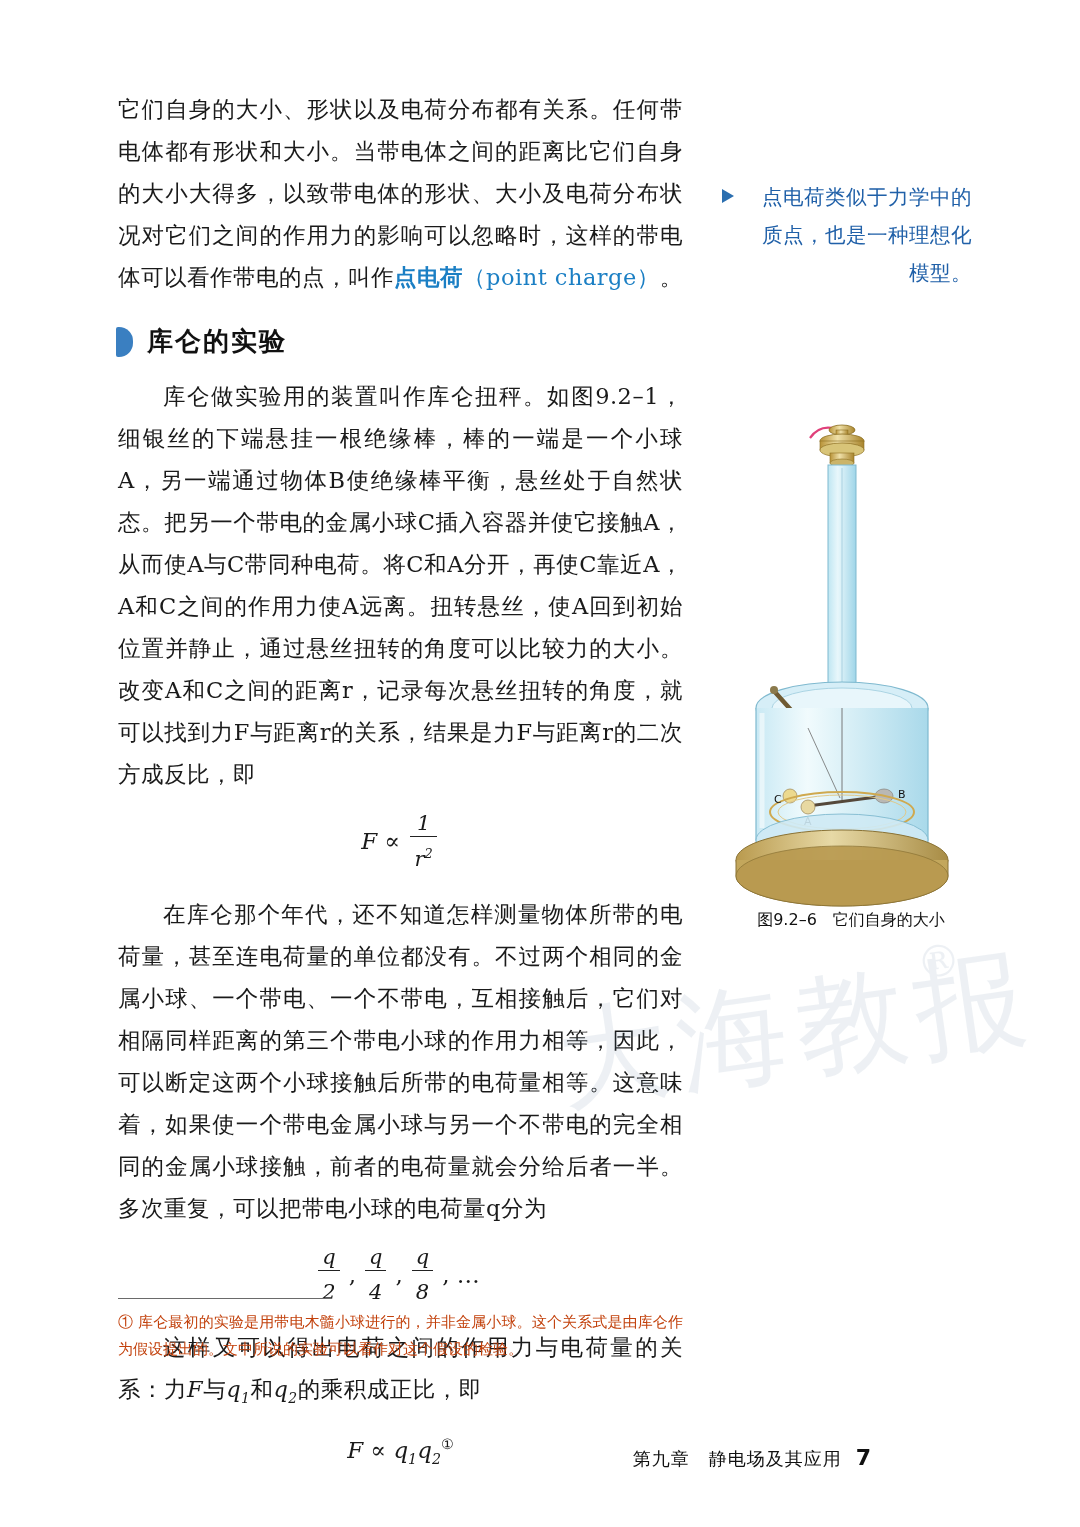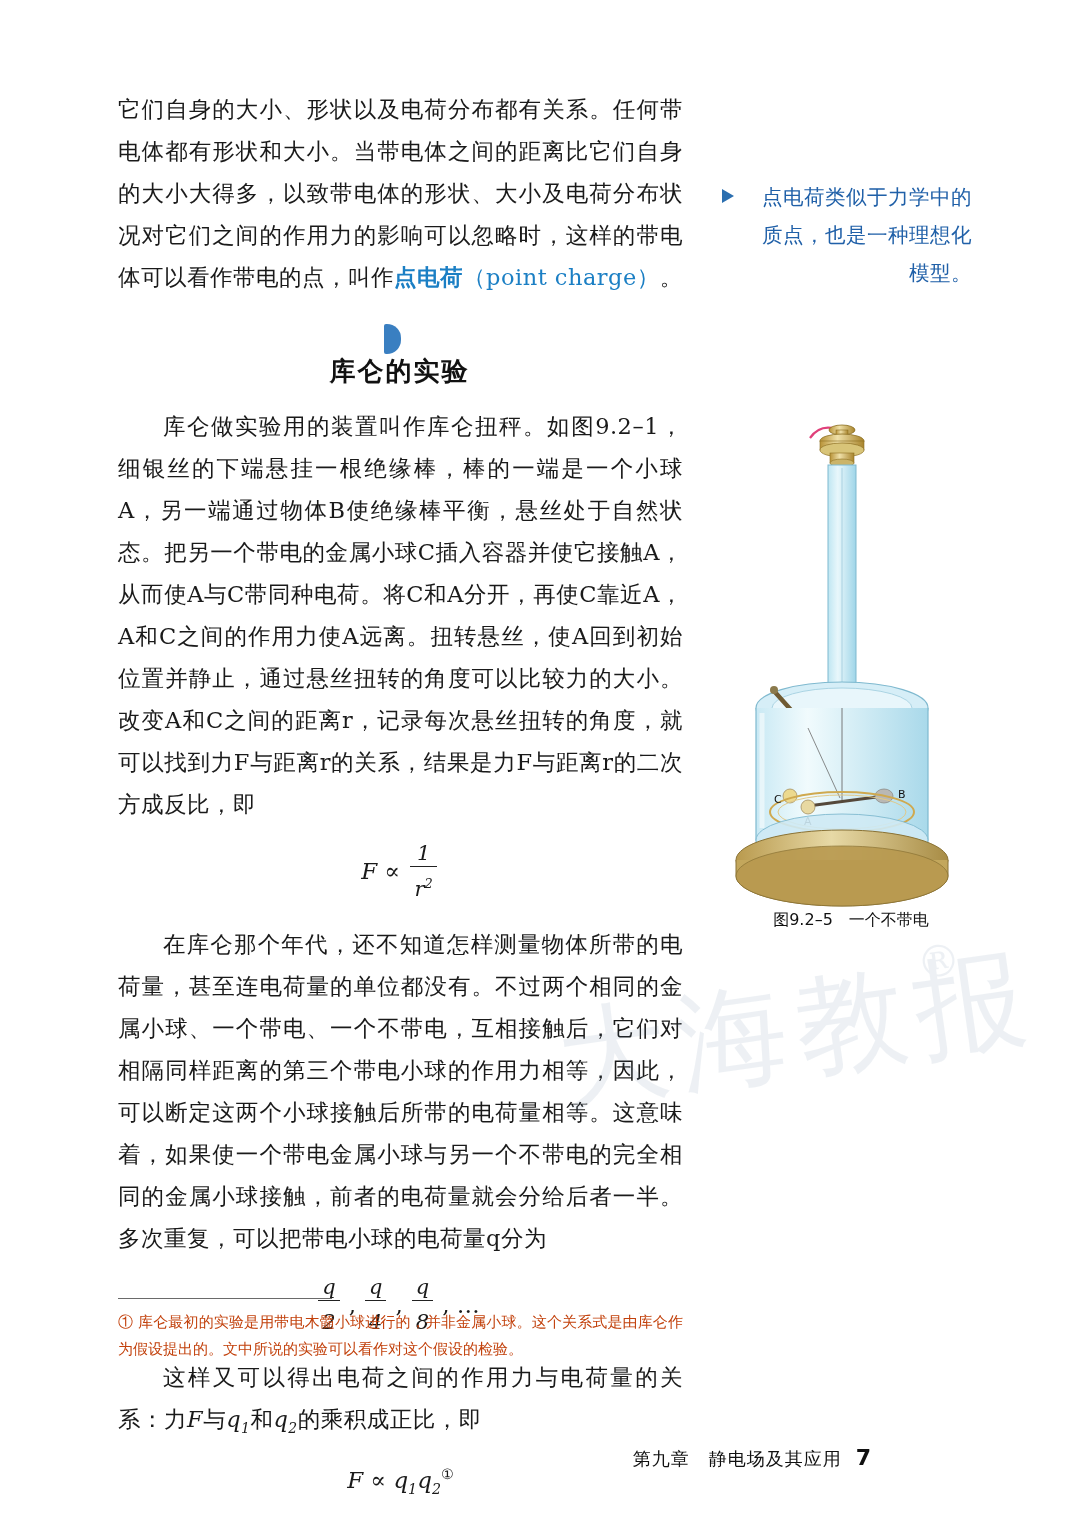--- a/index.html
+++ b/index.html
@@ -40,21 +40,20 @@
   .term {
     color: #1b7fc4;
     font-weight: bold;
   }
   .term-en { color: #1b7fc4; }
   
   .section-head {
     display: flex;
     align-items: center;
     margin: 26px 0 16px -2px;
-    flex-direction: column;
   }
   .sec-marker {
     width: 17px;
     height: 30px;
     background: #3a7fc1;
     border-radius: 2px 14px 14px 2px;
     margin-right: 14px;
     flex: none;
   }
   .sec-title {
@@ -335,21 +334,21 @@
 
       <ellipse cx="120" cy="432" rx="86" ry="26" fill="#cfeaf5" stroke="#7fb9cf" stroke-width="1" opacity="0.9"></ellipse>
 
       <ellipse cx="120" cy="452" rx="106" ry="30" fill="url(#baseG)" stroke="#8a7234" stroke-width="1"></ellipse>
       <path d="M14 452 L14 468 A106 30 0 0 0 226 468 L226 452" fill="#c3a75c" stroke="#8a7234" stroke-width="1"></path>
       <ellipse cx="120" cy="468" rx="106" ry="30" fill="#b8994f" stroke="#8a7234" stroke-width="0.8" opacity="0.9"></ellipse>
     </svg>
   </div>
 
   <div class="figure-caption">
-    <span class="cap-num">图9.2–5</span><span>一个不带电</span>
+    <span class="cap-num">图9.2–6</span><span>它们自身的大小</span>
   </div>
 
   <div class="watermark">
     <div class="watermark-text">大海教报</div>
     <div class="watermark-r">®</div>
   </div>
 
   <div class="footer">
     <span class="footer-chapter">第九章　静电场及其应用</span>
     <span class="footer-sep"></span>

